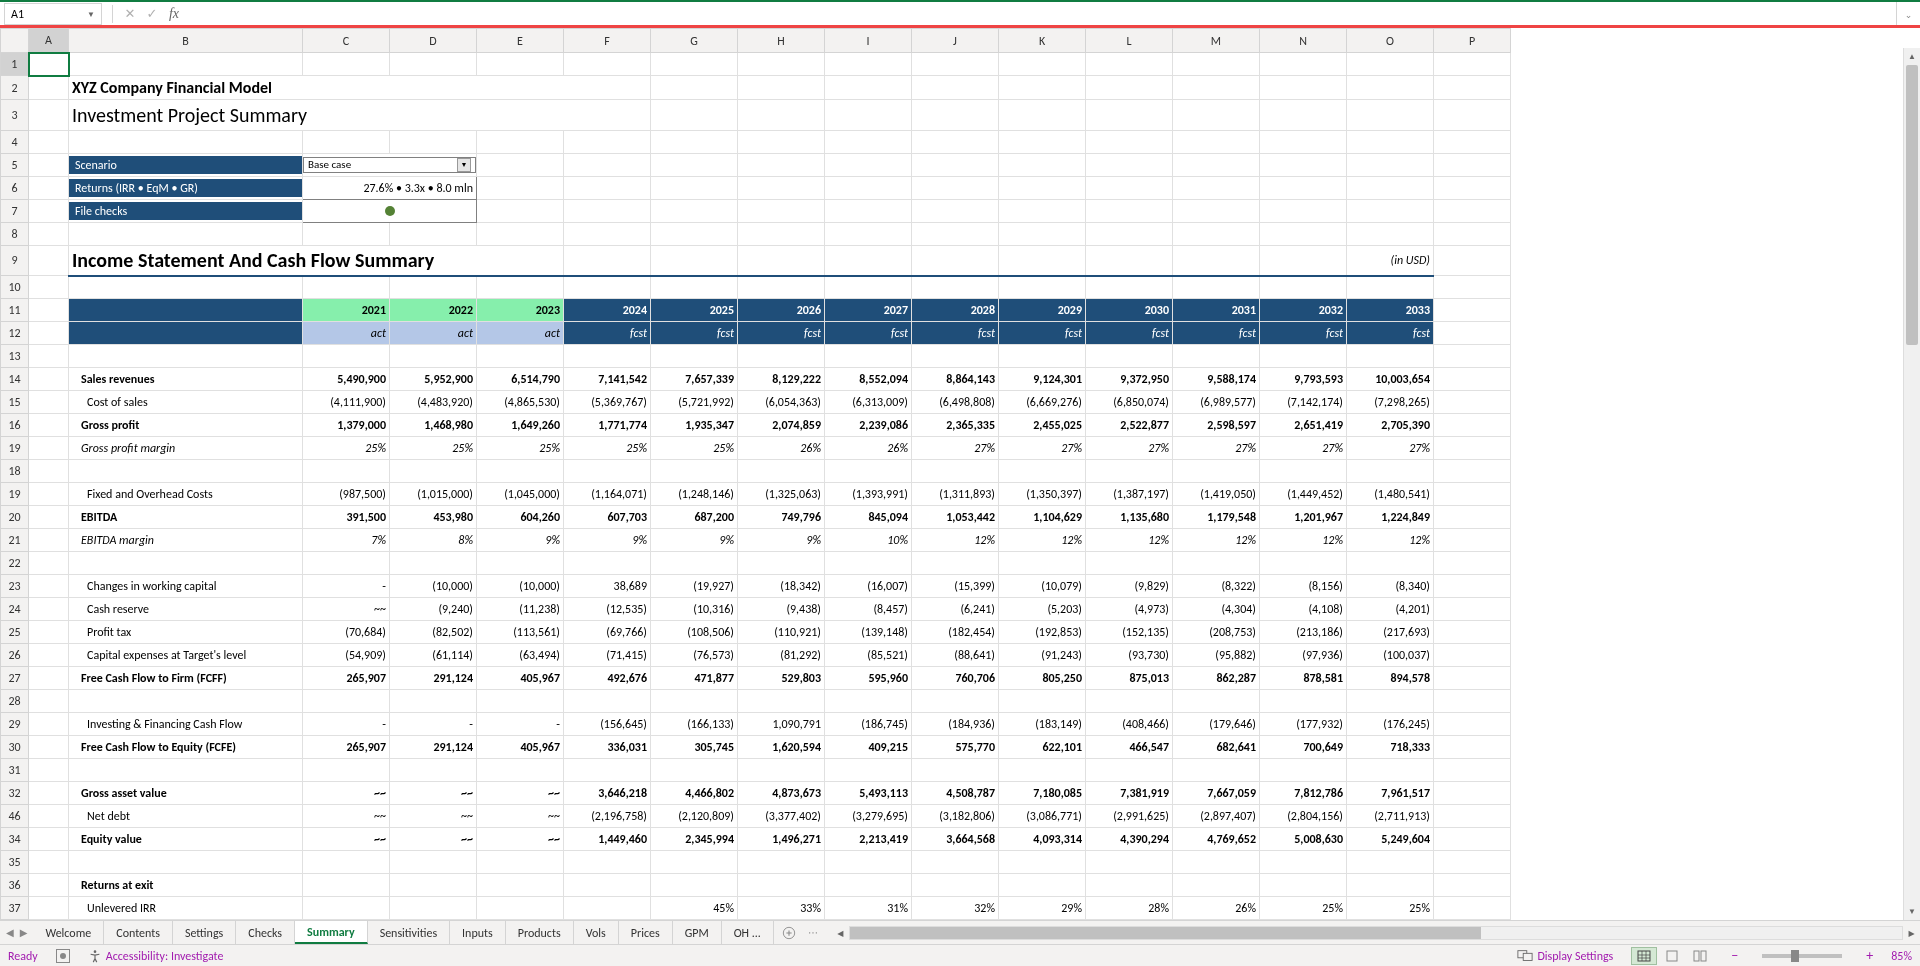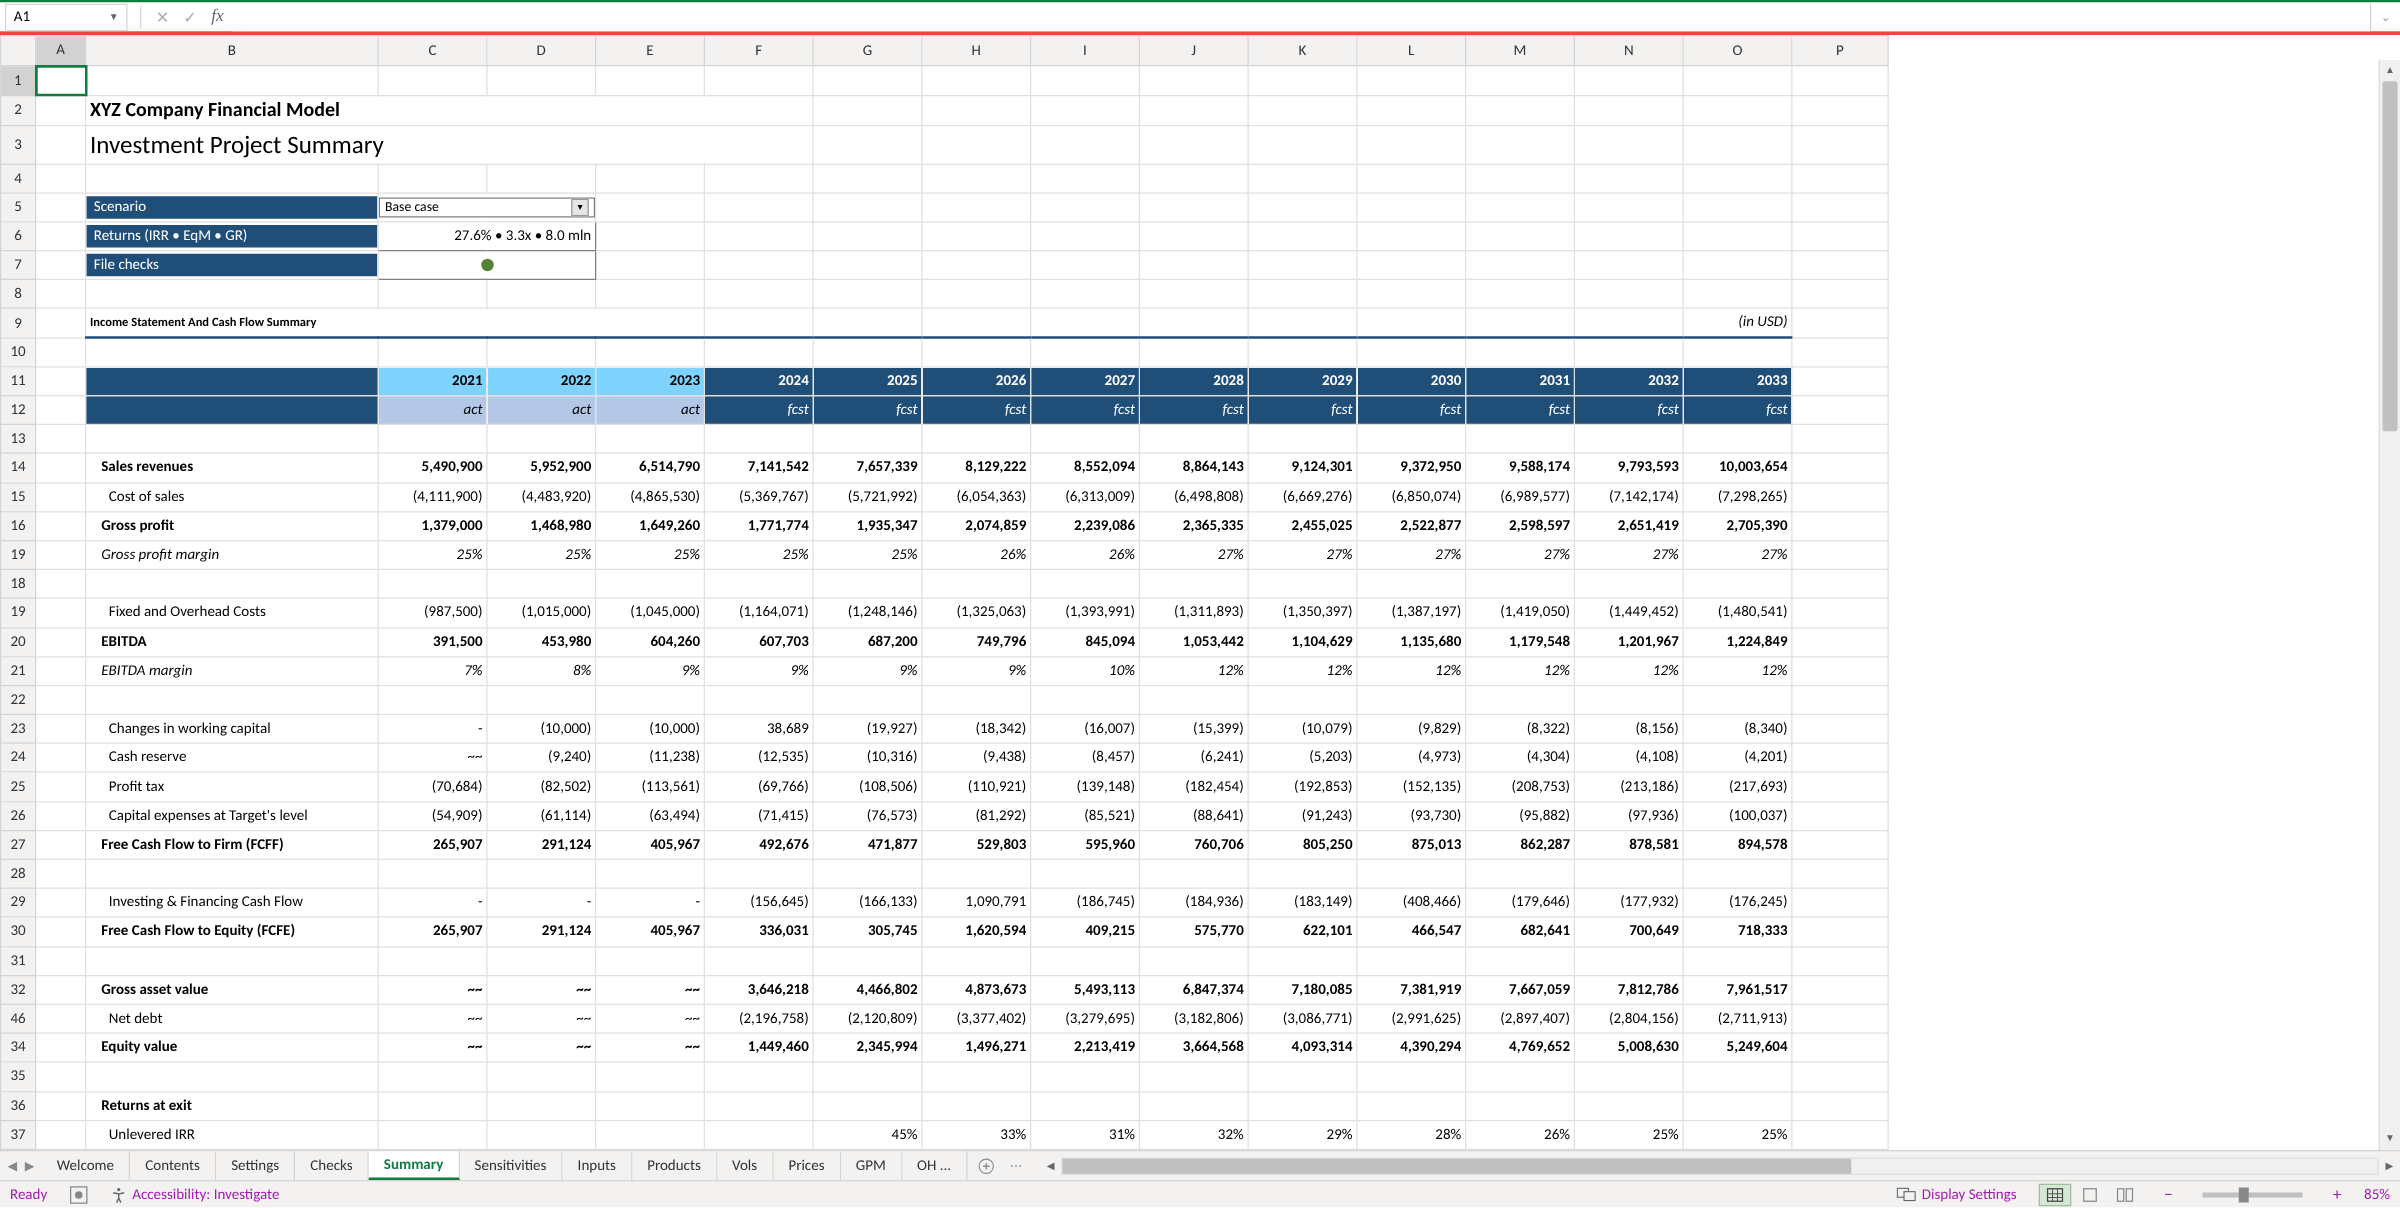--- a/index.html
+++ b/index.html
@@ -27,23 +27,23 @@
 .corner { background: #f3f2f1; border: 1px solid #d4d4d4; width: 28px; }
 .sel-cell { outline: 2px solid #107c41; outline-offset: -1px; position: relative; }
 
 .c-A { width: 40px; } .c-B { width: 234px; }
 .c-num { width: 87px; }
 .c-P { width: 77px; }
 
 .blue-box { background: #1f4e79; color: #fff; padding: 2px 6px; }
 .title { font-size: 16px; font-weight: bold; color: #000; }
 .subtitle { font-size: 20px; color: #000; }
-.sec-head { font-size: 10px; font-weight: bold; color: #000; }
+.sec-head { font-size: 20px; font-weight: bold; color: #000; }
 .yr-hdr { background: #1f4e79; color: #fff; text-align: right; font-weight: bold; }
-.yr-hdr.act { background: #7dd3fc; color: #000; }
+.yr-hdr.act { background: #86efac; color: #000; }
 .yr-type { background: #1f4e79; color: #fff; text-align: right; font-style: italic; }
 .yr-type.act { background: #b4c7e7; color: #000; }
 .yr-hdr.empty, .yr-type.empty { background: #1f4e79; }
 .num { text-align: right; font-variant-numeric: tabular-nums; }
 .bold { font-weight: bold; }
 .ital { font-style: italic; }
 .ind1 { padding-left: 12px !important; }
 .ind2 { padding-left: 18px !important; margin-left: 48px; }
 .bt { border-top: 1px solid #808080 !important; }
 .underline-blue { border-bottom: 2px solid #1f4e79 !important; }
@@ -713,21 +713,21 @@
             <td class="row-hdr ">32</td>
             <td class="c-A"></td>
             <td class="bold  ind1 ">Gross asset value</td>
             <td class="num bold  ">~~</td>
             <td class="num bold  ">~~</td>
             <td class="num bold  ">~~</td>
             <td class="num bold  ">3,646,218</td>
             <td class="num bold  ">4,466,802</td>
             <td class="num bold  ">4,873,673</td>
             <td class="num bold  ">5,493,113</td>
-            <td class="num bold  ">6,847,374</td>
+            <td class="num bold  ">4,508,787</td>
             <td class="num bold  ">7,180,085</td>
             <td class="num bold  ">7,381,919</td>
             <td class="num bold  ">7,667,059</td>
             <td class="num bold  ">7,812,786</td>
             <td class="num bold  ">7,961,517</td>
             <td class=""></td>
           </tr>
           <tr>
             <td class="row-hdr ">46</td>
             <td class="c-A"></td>

